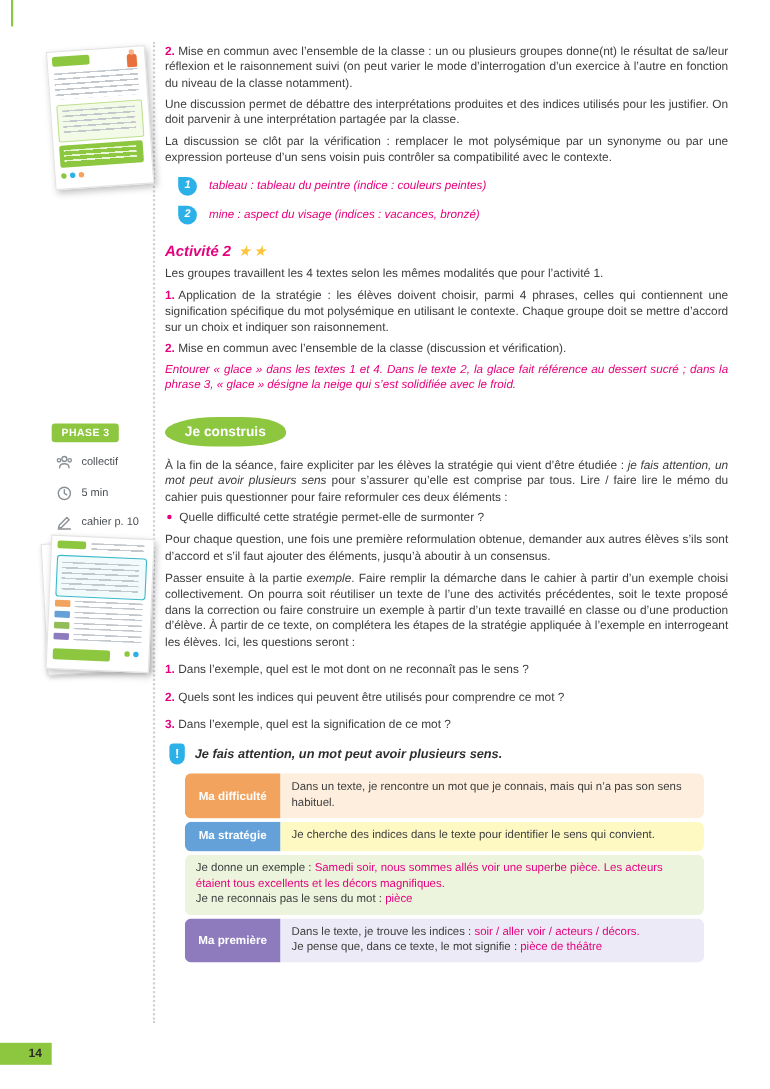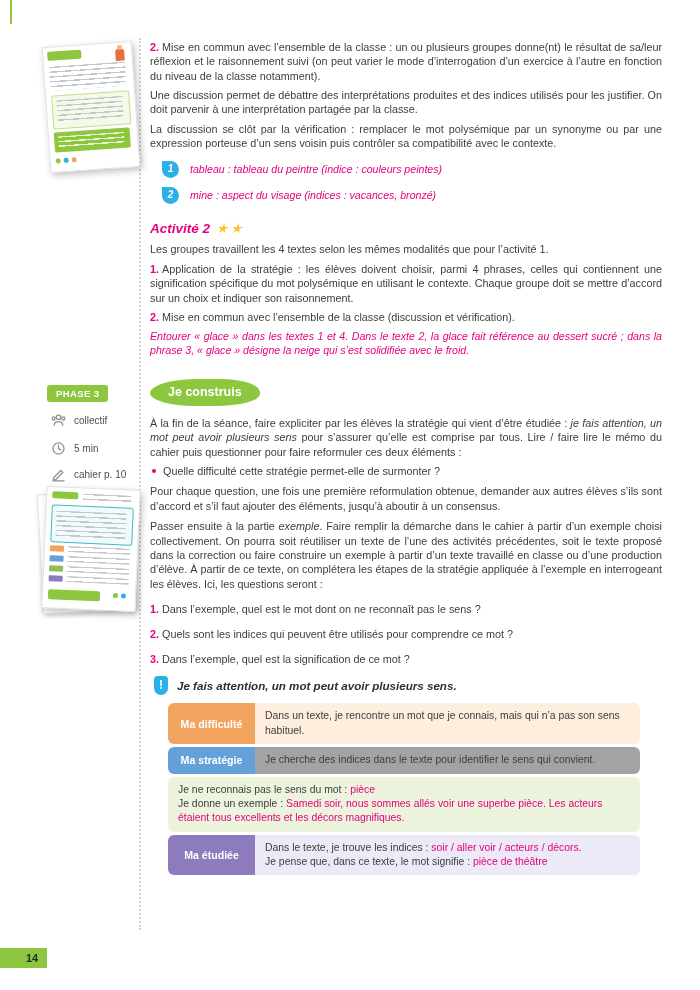--- a/index.html
+++ b/index.html
@@ -64,21 +64,21 @@
   .memo-head{display:flex;align-items:center;gap:9px;margin:10px 0 8px 4px;text-align:left;}
   .bang{width:14px;height:19px;flex:0 0 14px;background:#2bb0e8;border-radius:4px 4px 8px 8px;
     color:#fff;font-weight:bold;font-size:12px;display:flex;align-items:center;justify-content:center;}
   .memo-title{font-weight:bold;font-style:italic;font-size:11.6px;color:#2f2f2f;}
   .memo-table{margin-left:18px;width:472px;display:flex;flex-direction:column;gap:3px;text-align:left;}
   .memo-row{display:flex;border-radius:6px;overflow:hidden;}
   .memo-label{flex:0 0 87px;display:flex;align-items:center;justify-content:center;
     color:#fff;font-weight:bold;font-size:10.6px;padding:4px 5px;box-sizing:border-box;text-align:center;}
   .memo-content{flex:1;padding:6px 10px;font-size:10.4px;line-height:1.38;}
   .row-difficulte .memo-label{background:#f2a35e;} .row-difficulte .memo-content{background:#fdeedd;}
-  .row-strategie  .memo-label{background:#63a1d8;} .row-strategie  .memo-content{background:#a3a3a3;}
+  .row-strategie  .memo-label{background:#63a1d8;} .row-strategie  .memo-content{background:#fef9c3;}
   .row-exemple    .memo-label{background:#93bd57;} .row-exemple    .memo-content{background:#edf4de;}
   .row-demarche   .memo-label{background:#8d7bbd;} .row-demarche   .memo-content{background:#eceaf6;}
   .pink-text{color:#e5007d;}
 </style>
 </head>
 <body>
 
 <div class="corner-mark"></div>
 <div class="divider"></div>
 
@@ -251,30 +251,30 @@
     <div class="memo-row row-strategie">
       <div class="memo-label">Ma stratégie</div>
       <div class="memo-content">
         <span>Je cherche des indices dans le texte pour identifier le sens qui convient.</span>
       </div>
     </div>
 
     <div class="memo-row row-exemple">
       <div class="memo-content">
         <div>
+          <span>Je donne un exemple : </span><span class="pink-text">Samedi soir, nous sommes allés voir une superbe pièce. Les acteurs étaient tous excellents et les décors magnifiques.</span>
+        </div>
+        <div>
           <span>Je ne reconnais pas le sens du mot : </span><span class="pink-text">pièce</span>
         </div>
-        <div>
-          <span>Je donne un exemple : </span><span class="pink-text">Samedi soir, nous sommes allés voir une superbe pièce. Les acteurs étaient tous excellents et les décors magnifiques.</span>
-        </div>
       </div>
     </div>
 
     <div class="memo-row row-demarche">
-      <div class="memo-label">Ma étudiée</div>
+      <div class="memo-label">Ma première</div>
       <div class="memo-content">
         <div>
           <span>Dans le texte, je trouve les indices : </span><span class="pink-text">soir / aller voir / acteurs / décors.</span>
         </div>
         <div>
           <span>Je pense que, dans ce texte, le mot signifie : </span><span class="pink-text">pièce de théâtre</span>
         </div>
       </div>
     </div>
 

